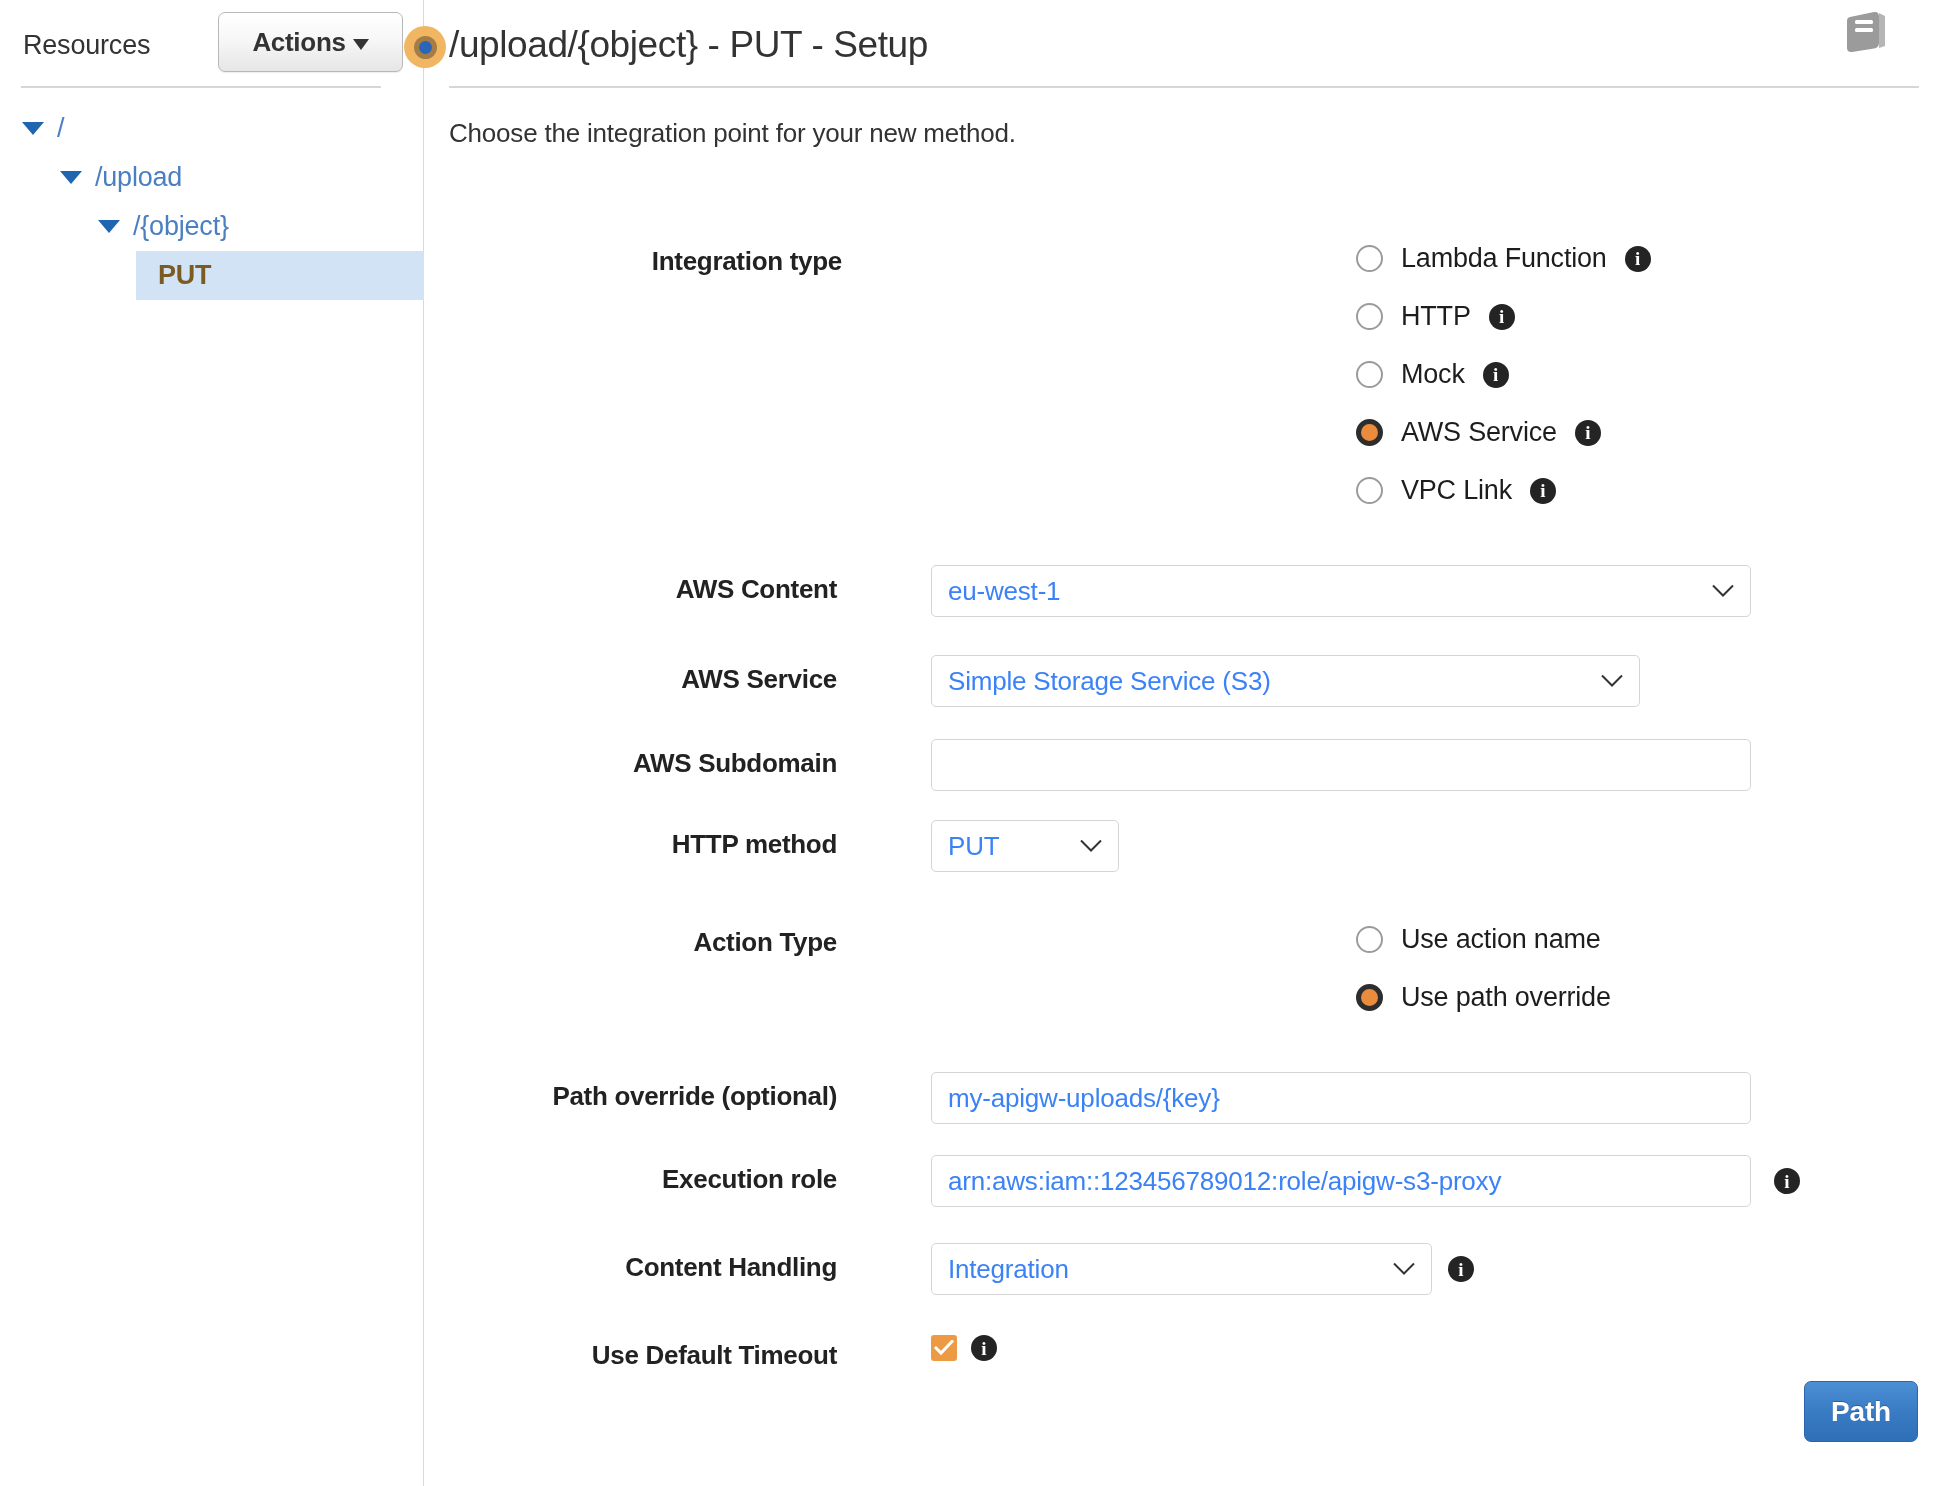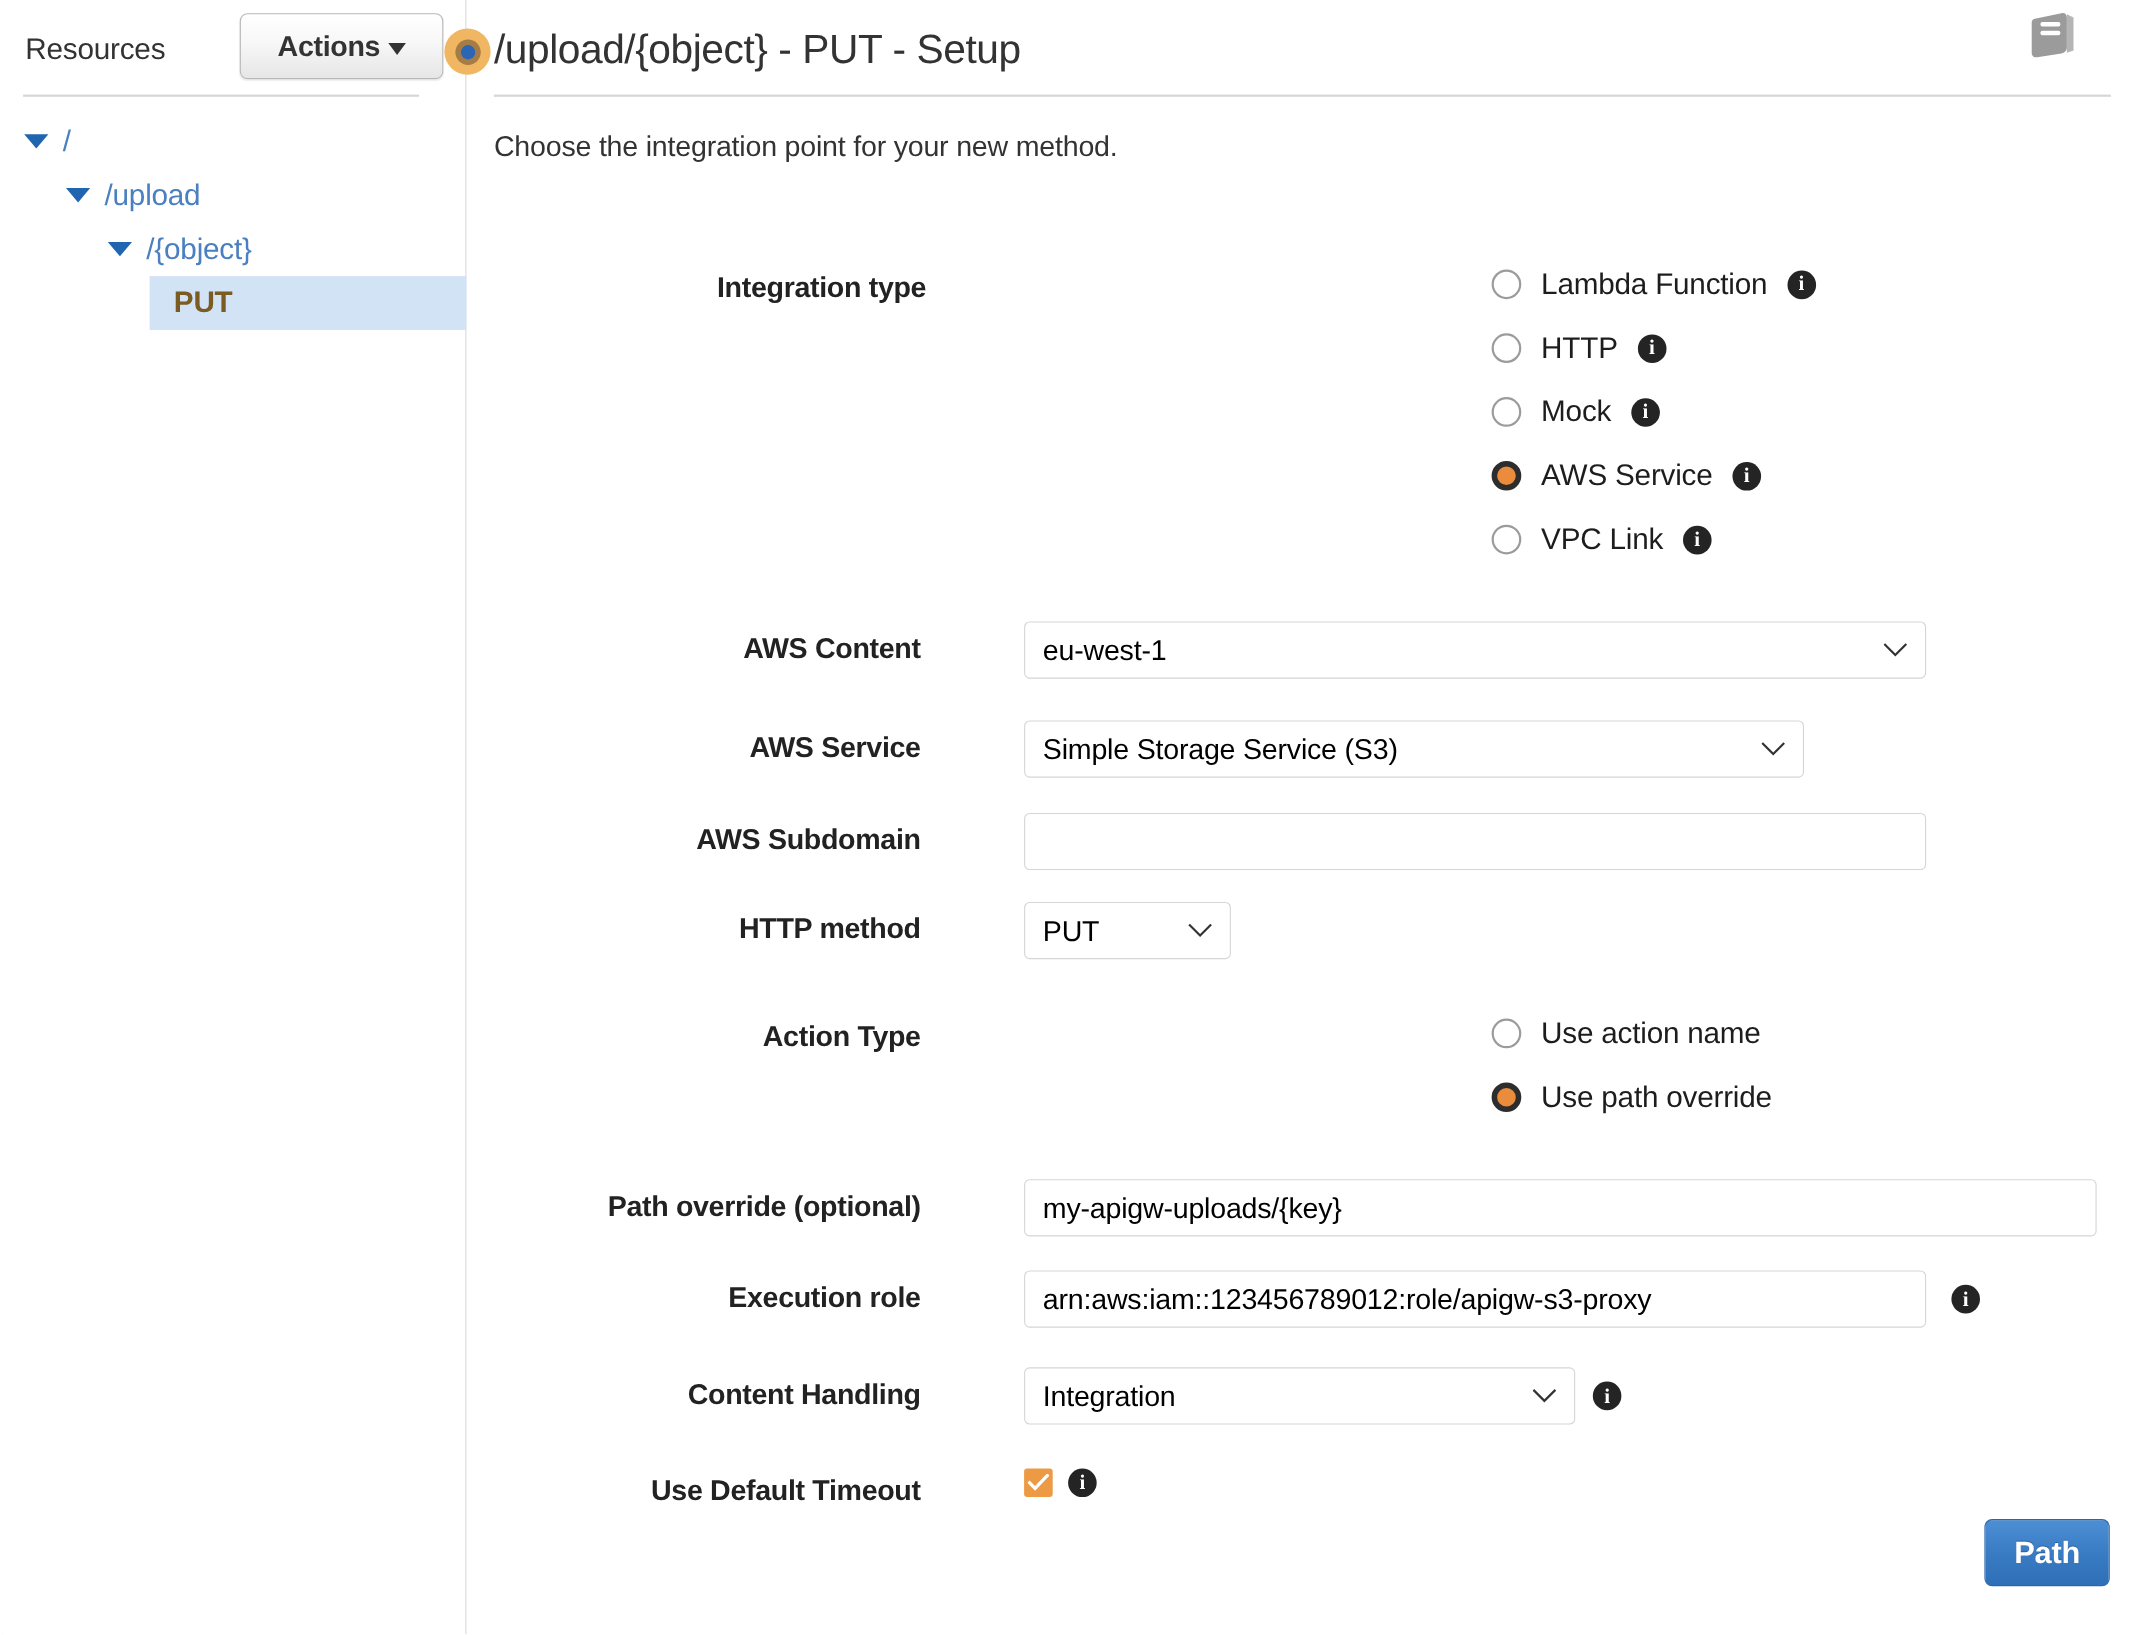--- a/index.html
+++ b/index.html
@@ -253,21 +253,21 @@
   }
   .info-gap { margin-left: 18px; }
 
   .ctl {
     position: absolute;
     height: 52px;
     border: 1px solid #d5d5d5;
     border-radius: 5px;
     background: #ffffff;
     font-size: 26px;
-    color: #000000;
+    color: #3b82f6;
     padding: 0 16px;
     display: flex;
     align-items: center;
     letter-spacing: -0.2px;
     font-family: "Liberation Sans", sans-serif;
     cursor: pointer;
   }
   .ctl.input { cursor: text; }
   .ctl .chev {
     position: absolute;
@@ -439,21 +439,21 @@
         <span class="radio"></span>
         <span class="radio-label">Use action name</span>
       </div>
 
       <div class="radio-opt" style="left:931px; top:982px;">
         <span class="radio checked"></span>
         <span class="radio-label">Use path override</span>
       </div>
 
       <div class="field-label" style="right:1107px; top:1081px;">Path override (optional)</div>
-      <div class="ctl input" style="left:506px; top:1072px; width:975px;">
+      <div class="ctl input" style="left:506px; top:1072px; width:820px;">
         <span>my-apigw-uploads/{key}</span>
       </div>
 
       <div class="field-label" style="right:1107px; top:1164px;">Execution role</div>
       <div class="ctl input" style="left:506px; top:1155px; width:820px;">
         <span>arn:aws:iam::123456789012:role/apigw-s3-proxy</span>
       </div>
       <span class="info-icon" style="position:absolute; left:1349px; top:1168px;">i</span>
 
       <div class="field-label" style="right:1107px; top:1252px;">Content Handling</div>

